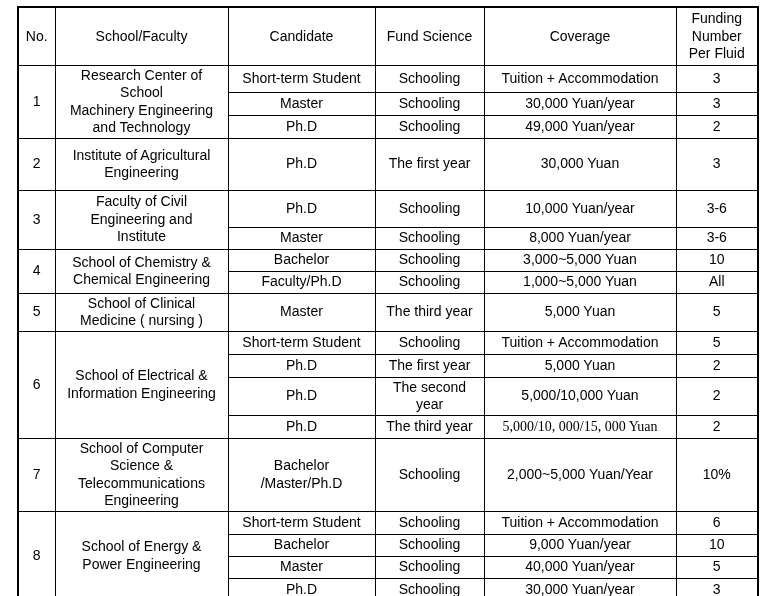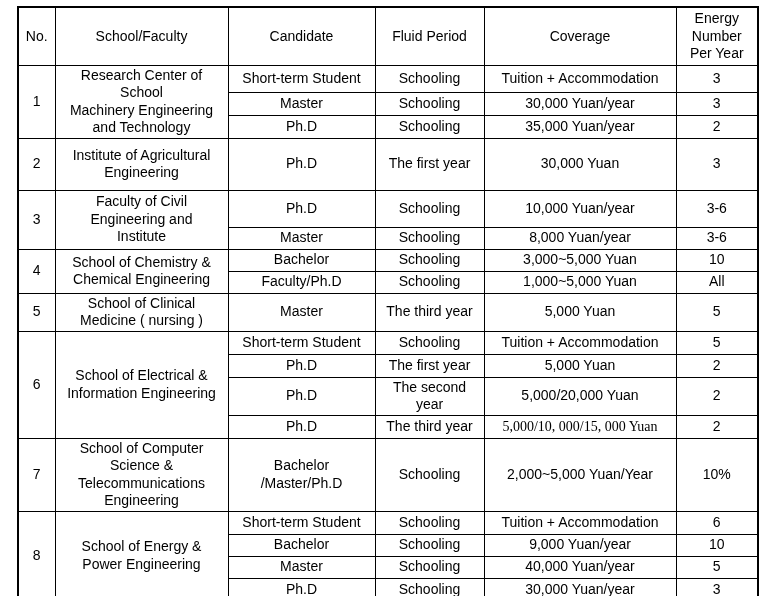--- a/index.html
+++ b/index.html
@@ -51,23 +51,23 @@
       <col style="width:147px">
       <col style="width:109px">
       <col style="width:192px">
       <col style="width:82px">
     </colgroup>
     <thead>
       <tr style="height: 58px;">
           <th>No.</th>
           <th>School/Faculty</th>
           <th>Candidate</th>
-          <th>Fluid Period</th>
+          <th>Fund Science</th>
           <th>Coverage</th>
-          <th>Energy Number Per Year</th>
+          <th>Funding Number Per Fluid</th>
         </tr>
     </thead>
     <tbody>
         <tr style="height: 27px;">
           <td rowspan="3">1</td>
           <td rowspan="3">Research Center of School
 Machinery Engineering
 and Technology</td>
           <td>Short-term Student</td>
           <td>Schooling</td>
@@ -76,21 +76,21 @@
         </tr>
         <tr style="height: 23px;">
           <td>Master</td>
           <td>Schooling</td>
           <td>30,000 Yuan/year</td>
           <td>3</td>
         </tr>
         <tr style="height: 22px;">
           <td>Ph.D</td>
           <td>Schooling</td>
-          <td>35,000 Yuan/year</td>
+          <td>49,000 Yuan/year</td>
           <td>2</td>
         </tr>
         <tr style="height: 52px;">
           <td>2</td>
           <td>Institute of Agricultural
 Engineering</td>
           <td>Ph.D</td>
           <td>The first year</td>
           <td>30,000 Yuan</td>
           <td>3</td>
@@ -147,21 +147,21 @@
         <tr style="height: 23px;">
           <td>Ph.D</td>
           <td>The first year</td>
           <td>5,000 Yuan</td>
           <td>2</td>
         </tr>
         <tr style="height: 36px;">
           <td>Ph.D</td>
           <td>The second
 year</td>
-          <td>5,000/20,000 Yuan</td>
+          <td>5,000/10,000 Yuan</td>
           <td>2</td>
         </tr>
         <tr style="height: 23px;">
           <td>Ph.D</td>
           <td>The third year</td>
           <td class="serif">5,000/10, 000/15, 000 Yuan</td>
           <td>2</td>
         </tr>
         <tr style="height: 66px;">
           <td>7</td>

